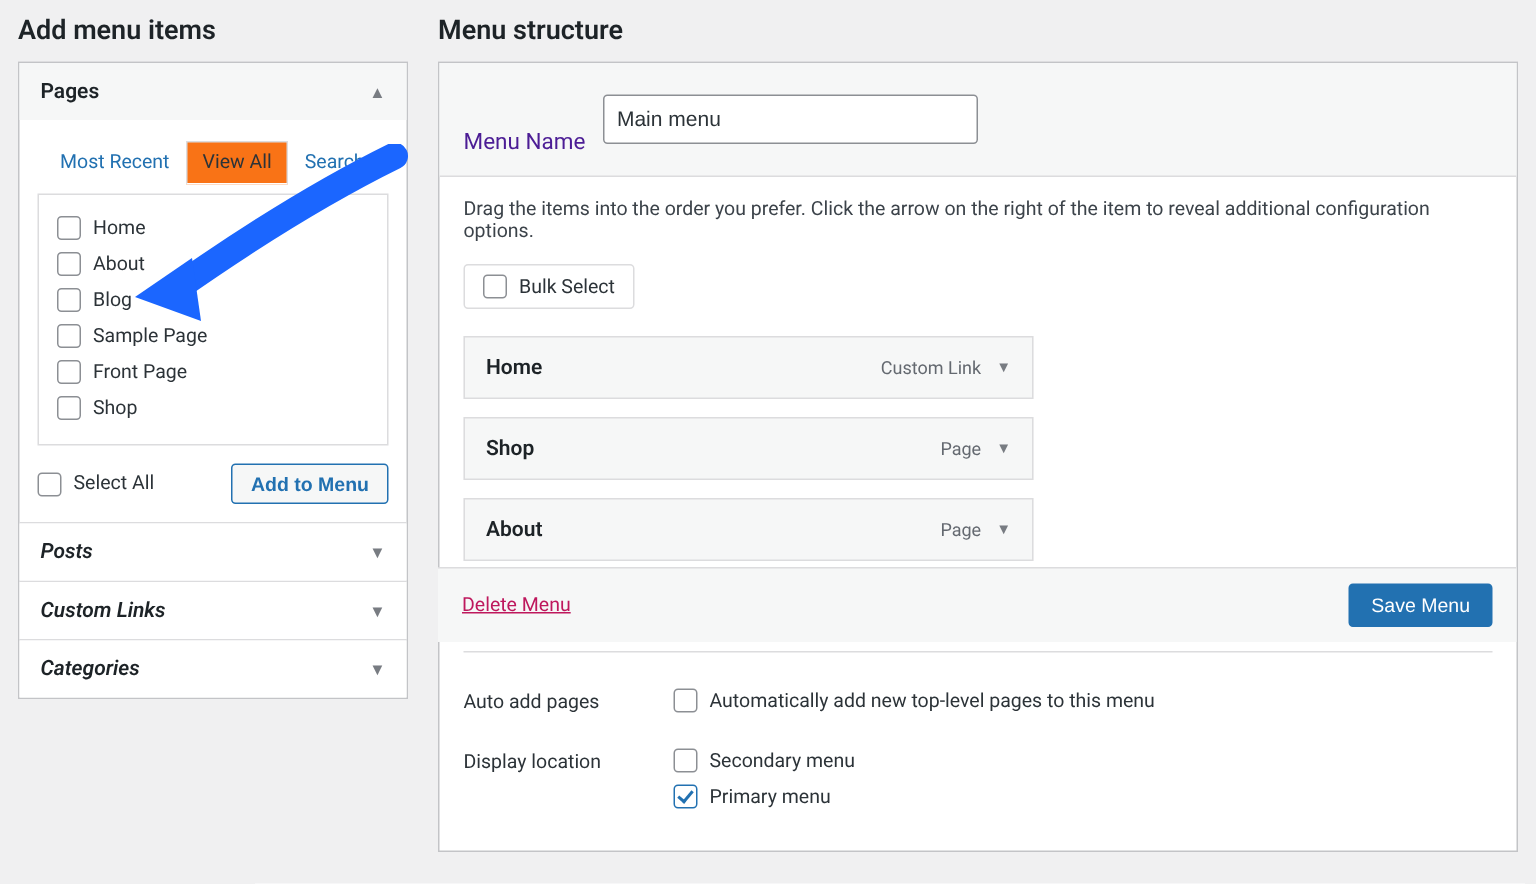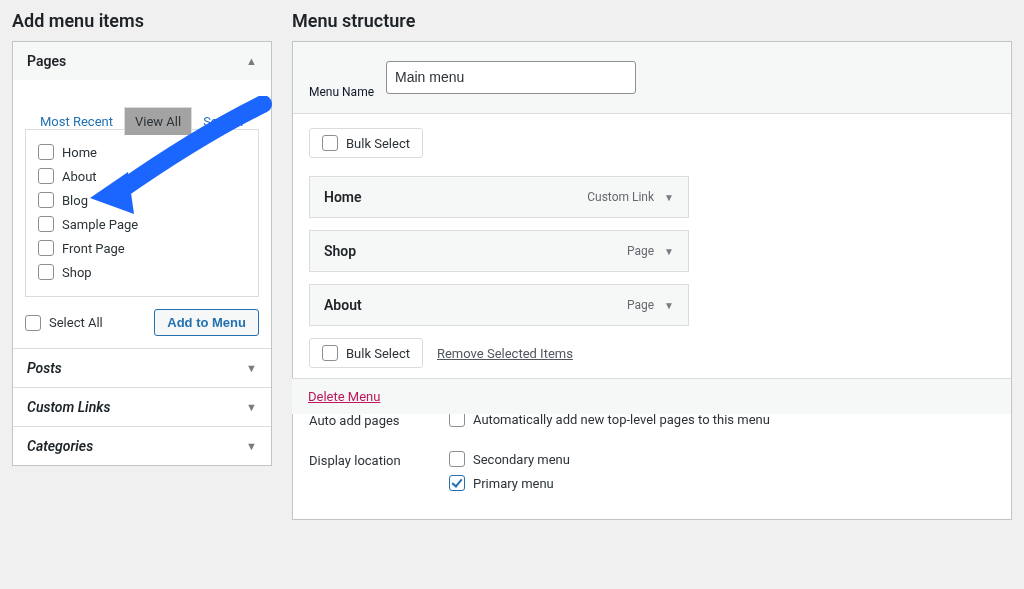--- a/index.html
+++ b/index.html
@@ -47,26 +47,26 @@
   }
   .tab {
     padding: 6px 10px 6px 10px;
     font-size: 13px;
     color: #2271b1;
     cursor: pointer;
     background: transparent;
     border: 1px solid transparent;
     border-bottom: none;
     position: relative;
-    top: 17px;
+    top: 4px;
   }
   .tab.active {
     color: #2c3338;
     border-color: #dcdcde;
-    background: #a3a3a3;
+    background: #f97316;
     border-bottom: 1px solid #fff;
   }
 
   .page-list-box {
     border: 1px solid #dcdcde;
     padding: 10px 10px 12px 10px;
   }
   .page-list-box .cb-row {
     display: flex; align-items: center; gap: 8px; padding: 4px 2px;
     font-size: 13px; color: #2c3338;
@@ -87,21 +87,21 @@
   
   .menu-edit {
     border: 1px solid #c3c4c7; background: #fff;
   }
   .menu-header {
     background: #f6f7f7;
     border-bottom: 1px solid #dcdcde;
     padding: 14px 16px;
     display: flex; align-items: center; gap: 12px;
   }
-  .menu-header label { font-size: 12px; color: #0f172a; margin-top: 29px; }
+  .menu-header label { font-size: 15px; color: #4c1d95; margin-top: 29px; }
   .menu-name-input {
     width: 250px; padding: 4px 8px; font-size: 14px;
     border: 1px solid #8c8f94; border-radius: 3px; background: #fff; color: #2c3338;
     line-height: 1.6;
   }
 
   .menu-body { padding: 14px 16px 0 16px; }
   .hint { font-size: 13px; color: #3c434a; margin-bottom: 14px; }
 
   .bulk-row { display: flex; align-items: center; gap: 14px; margin-bottom: 18px; }
@@ -251,20 +251,21 @@
   <div class="col-right">
     <h2 class="section-title">Menu structure</h2>
 
     <div class="menu-edit">
       <div class="menu-header">
         <label>Menu Name</label>
         <input class="menu-name-input" value="Main menu" style="">
       </div>
 
       <div class="menu-body">
+        <div class="hint">Drag the items into the order you prefer. Click the arrow on the right of the item to reveal additional configuration options.</div>
 
         <div class="bulk-row">
           <label class="bulk-box">
             <input type="checkbox" class="cb" style="">
             <span>Bulk Select</span>
           </label>
         </div>
 
         <div class="menu-items">
           <div class="menu-item">
@@ -321,20 +322,21 @@
             </label>
           </div>
         </div>
       </div>
     </div>
   </div>
 </div>
 
 <div class="menu-footer">
   <span class="delete-link">Delete Menu</span>
+  <button class="btn-primary">Save Menu</button>
 </div>
 
 <svg class="annotation-arrow" width="200" height="130">
   <defs>
     <linearGradient id="g" x1="0" y1="0" x2="0" y2="1">
       <stop offset="0%" stop-color="#1b66ff"></stop>
       <stop offset="100%" stop-color="#1b66ff"></stop>
     </linearGradient>
   </defs>
   <path d="M185 8 Q 120 40 40 96" stroke="#1b66ff" stroke-width="18" fill="none" stroke-linecap="round"></path>

